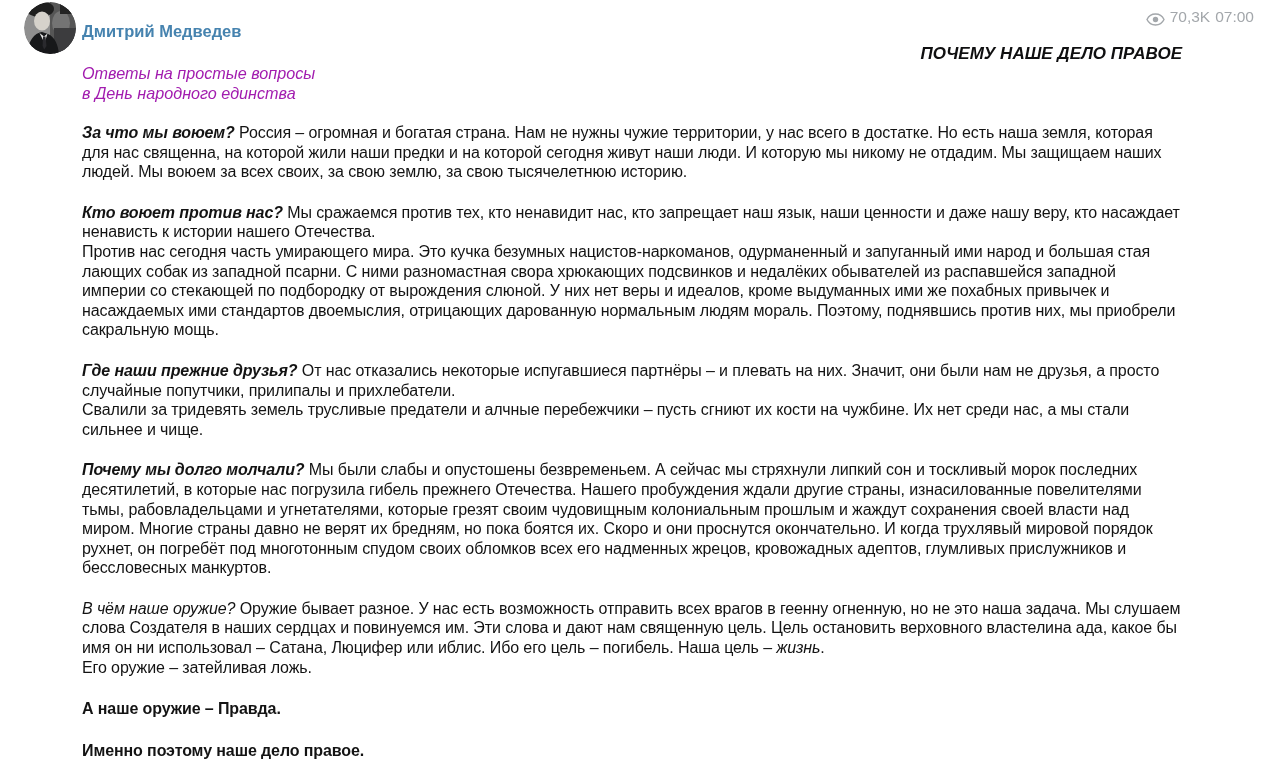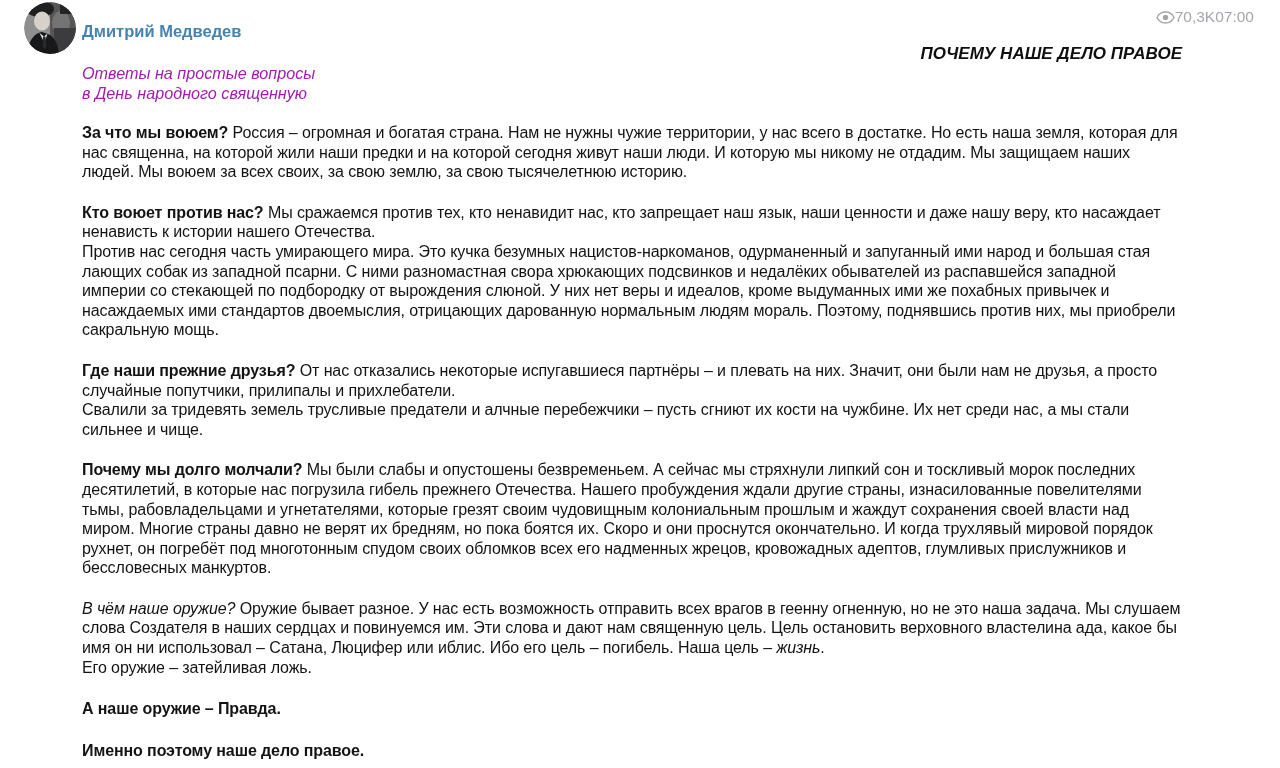--- a/index.html
+++ b/index.html
@@ -11,42 +11,42 @@
     color:#131313;
     overflow:hidden;
   }
   .avatar{
     position:absolute;left:24px;top:2px;
     width:52px;height:52px;border-radius:50%;
     overflow:hidden;
   }
   .meta{
     position:absolute;top:8px;right:26px;
-    display:flex;align-items:center;
+    display:flex;align-items:flex-end;gap:5px;
     color:#a3a7ab;font-size:15.5px;
   }
   .meta .eye{display:flex;align-items:center;}
   .header{margin:0 98px 0 82px;padding-top:21px;}
   .author{
     color:#4683af;font-weight:700;font-size:16.5px;line-height:20px;
   }
   .title{
     font-weight:700;font-style:italic;font-size:17px;line-height:21px;
     margin-top:2px;color:#0f0f10;text-align:right;
   }
   .subtitle{
     font-style:italic;font-size:16.2px;line-height:19.5px;color:#a21caf;
   }
   .content{
     margin:20px 98px 0 82px;
     font-size:16px;line-height:19.6px;letter-spacing:-0.1px;
     color:#131313;
   }
   .content p{margin:0 0 21px 0;}
-  .lead{font-weight:700;}
+  .lead{font-weight:700;font-style:italic;}
   .lead-italic{font-style:italic;}
   .bold-line{font-weight:700;margin-top:22px;}
   em{font-style:italic;text-align:center;}
 </style>
 </head>
 <body>
 
 <div class="page">
 
   <div class="avatar">
@@ -79,21 +79,21 @@
       </svg>
     </span>
     <span>70,3K</span>
     <span>07:00</span>
   </div>
 
   <div class="header">
     <div class="author">Дмитрий Медведев</div>
     <div class="title">ПОЧЕМУ НАШЕ ДЕЛО ПРАВОЕ</div>
     <div class="subtitle">Ответы на простые вопросы</div>
-    <div class="subtitle">в День народного священную</div>
+    <div class="subtitle">в День народного единства</div>
   </div>
 
   <div class="content">
 
     <p><span class="lead">За что мы воюем?</span> <span>Россия – огромная и богатая страна. Нам не нужны чужие территории, у нас всего в достатке. Но есть наша земля, которая для нас священна, на которой жили наши предки и на которой сегодня живут наши люди. И которую мы никому не отдадим. Мы защищаем наших людей. Мы воюем за всех своих, за свою землю, за свою тысячелетнюю историю.</span></p>
 
     <p><span class="lead">Кто воюет против нас?</span> <span>Мы сражаемся против тех, кто ненавидит нас, кто запрещает наш язык, наши ценности и даже нашу веру, кто насаждает ненависть к истории нашего Отечества.</span><br><span>Против нас сегодня часть умирающего мира. Это кучка безумных нацистов-наркоманов, одурманенный и запуганный ими народ и большая стая лающих собак из западной псарни. С ними разномастная свора хрюкающих подсвинков и недалёких обывателей из распавшейся западной империи со стекающей по подбородку от вырождения слюной. У них нет веры и идеалов, кроме выдуманных ими же похабных привычек и насаждаемых ими стандартов двоемыслия, отрицающих дарованную нормальным людям мораль. Поэтому, поднявшись против них, мы приобрели сакральную мощь.</span></p>
 
     <p><span class="lead">Где наши прежние друзья?</span> <span>От нас отказались некоторые испугавшиеся партнёры – и плевать на них. Значит, они были нам не друзья, а просто случайные попутчики, прилипалы и прихлебатели.</span><br><span>Свалили за тридевять земель трусливые предатели и алчные перебежчики – пусть сгниют их кости на чужбине. Их нет среди нас, а мы стали сильнее и чище.</span></p>
 

